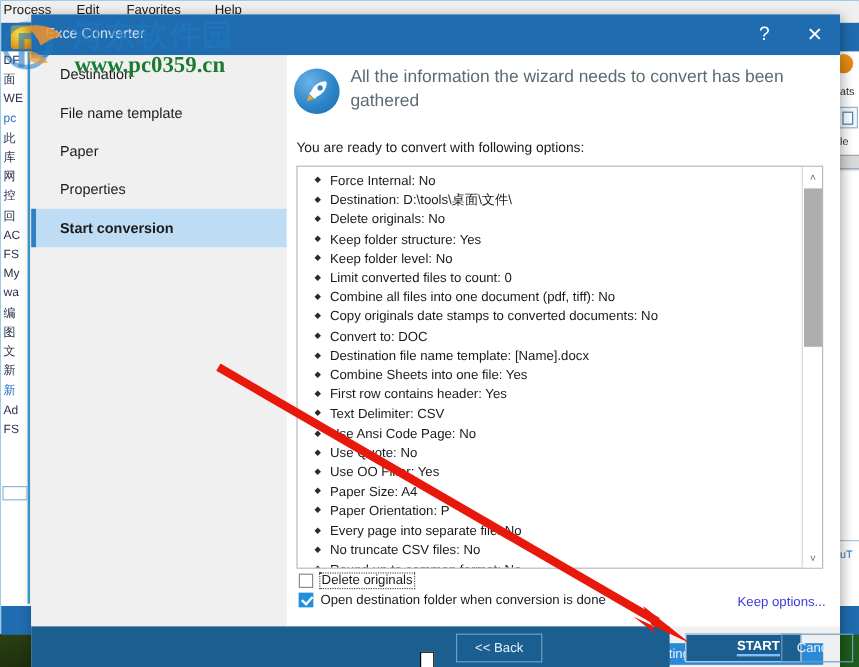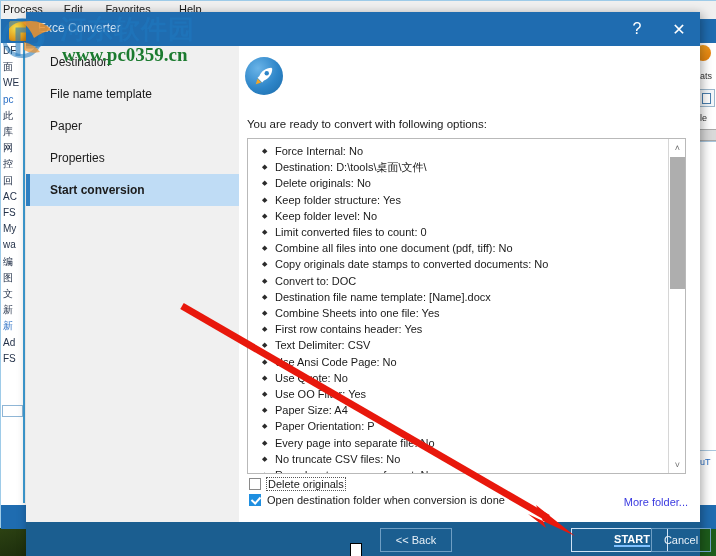--- a/index.html
+++ b/index.html
@@ -125,21 +125,21 @@
     border:solid #fff;border-width:0 2px 2px 0;transform:rotate(42deg);}
   #chk-delete .chk-label{outline:1px dotted #555;padding:0 1px;}
 
   #more-options{position:absolute;right:12px;top:450px;font-size:11px;
     color:#3a3ae0;cursor:pointer;}
 
   #bat-button{position:absolute;left:8px;top:490px;width:439px;height:18px;
     background:#2b8ad8;color:#e8f3fc;font-size:11px;
     display:flex;align-items:center;justify-content:center;cursor:pointer;}
 
-  #dlg-footer{position:absolute;left:0;top:510px;width:674px;height:34px;
+  #dlg-footer{position:absolute;left:0;top:510px;width:532px;height:34px;
     background:#1b5e90;}
   .ft-btn{position:absolute;top:6px;height:22px;width:70px;
     border:1px solid #6e9ec4;background:transparent;color:#e8f1f8;
     font-size:11px;display:flex;align-items:center;justify-content:center;cursor:pointer;}
   #btn-back{left:354px;}
   #btn-next{left:436px;color:#7fa3c0;border-color:#4e80aa;margin-top:44px;}
   #btn-start{left:545px;border:1px solid #cfe3f5;background:#1b5e90;
     color:#ffffff;font-weight:bold;padding-left:25px;}
   #btn-start .lbl{border-bottom:2px solid #7ec0ff;}
   #btn-cancel{left:625px;width:58px;}
@@ -235,20 +235,21 @@
 
     <div id="hdr">
       <div id="hdr-icon">
         <svg width="22" height="22" viewBox="0 0 24 24" xmlns="http://www.w3.org/2000/svg">
           <path d="M13 2 C18 4 21 9 20 15 L15 20 C9 21 4 18 2 13 L7 8 Z" fill="#ffffff" opacity="0"></path>
           <path d="M20 3 C14 3 9 7 7 12 L5 14 L10 19 L12 17 C17 15 21 10 21 4 Z" fill="#ffffff"></path>
           <circle cx="15" cy="9" r="2.4" fill="#2d85c8"></circle>
           <path d="M5 15 L3 21 L9 19 Z" fill="#f5a623"></path>
         </svg>
       </div>
+      <div id="hdr-text">All the information the wizard needs to convert has been gathered</div>
     </div>
 
     <div id="ready-text">You are ready to convert with following options:</div>
 
     <div id="opts-box">
       <div id="opts-list">
         <div class="opt">Force Internal: No</div>
         <div class="opt">Destination: D:\tools\桌面\文件\</div>
         <div class="opt">Delete originals: No</div>
         <div class="opt">Keep folder structure: Yes</div>
@@ -281,21 +282,21 @@
     <div class="chk-row" id="chk-delete">
       <span class="chk-box"></span>
       <span class="chk-label">Delete originals</span>
     </div>
 
     <div class="chk-row" id="chk-open">
       <span class="chk-box checked"></span>
       <span>Open destination folder when conversion is done</span>
     </div>
 
-    <div id="more-options">More folder...</div>
+    <div id="more-options">Keep options...</div>
 
     <div id="bat-button">Create command (bat) file with current settings</div>
   </div>
 
   <div id="dlg-footer">
     <div class="ft-btn" id="btn-back">
       <span class="lbl">&lt;&lt; Back</span>
     </div>
     <div class="ft-btn" id="btn-next">
       <span class="lbl">Next &gt;&gt;</span>

